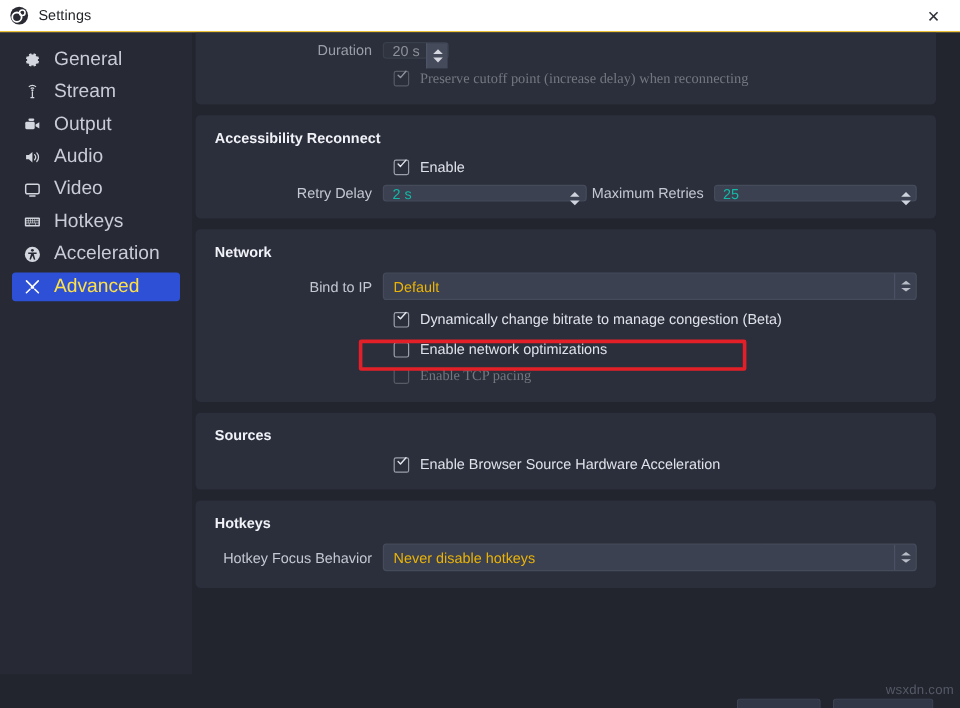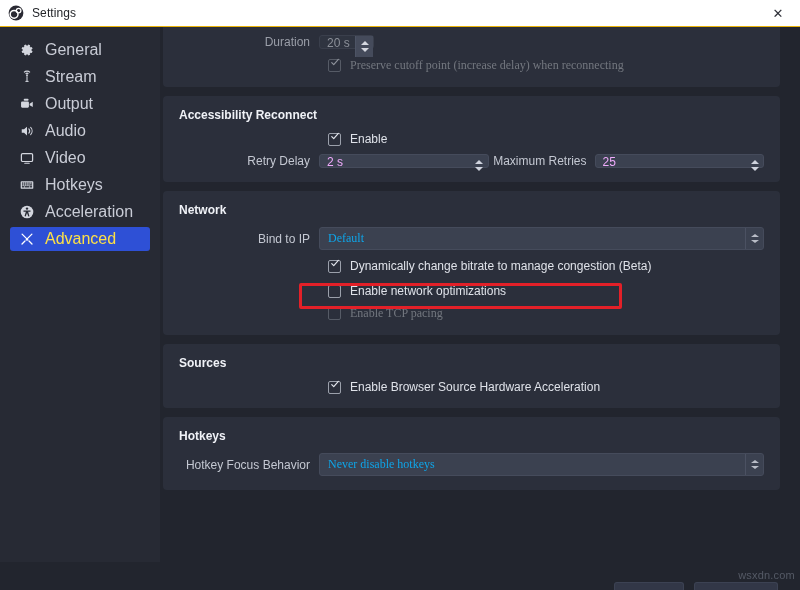--- a/index.html
+++ b/index.html
@@ -152,21 +152,21 @@
     box-sizing: border-box;
     cursor: text;
   }
   .spinbox.disabled {
     background: #2f3440;
     border-color: #3a3f4c;
   }
   .spinbox .sb-value {
     flex: 1 1 auto;
     padding-left: 7px;
-    color: #f0abfc;
+    color: #14b8a6;
     font-size: 12px;
     white-space: nowrap;
     overflow: hidden;
   }
   .spinbox.disabled .sb-value { color: #8c9099; }
   .spinbox .sb-arrows {
     width: 17px;
     flex: 0 0 17px;
     height: 21px;
     display: flex;
@@ -197,25 +197,24 @@
     border: 1px solid #454b5b;
     border-radius: 3px;
     display: flex;
     align-items: center;
     box-sizing: border-box;
     cursor: pointer;
   }
   .combobox .cb-value {
     flex: 1 1 auto;
     padding-left: 8px;
-    color: #0ea5e9;
+    color: #eab308;
     font-size: 12px;
     white-space: nowrap;
     overflow: hidden;
-    font-family: Liberation Serif, serif;
   }
   .combobox .cb-arrows {
     width: 17px;
     flex: 0 0 17px;
     height: 21px;
     display: flex;
     flex-direction: column;
     justify-content: center;
     align-items: center;
     border-left: 1px solid #4b5162;

